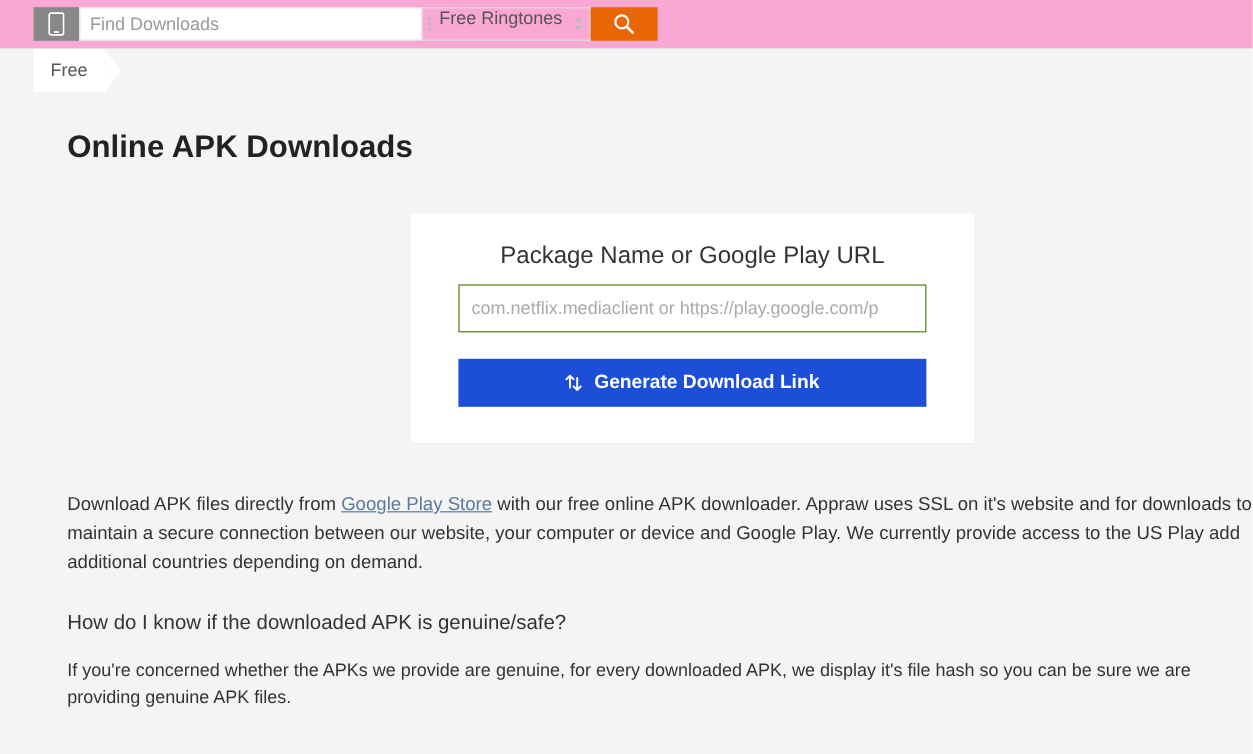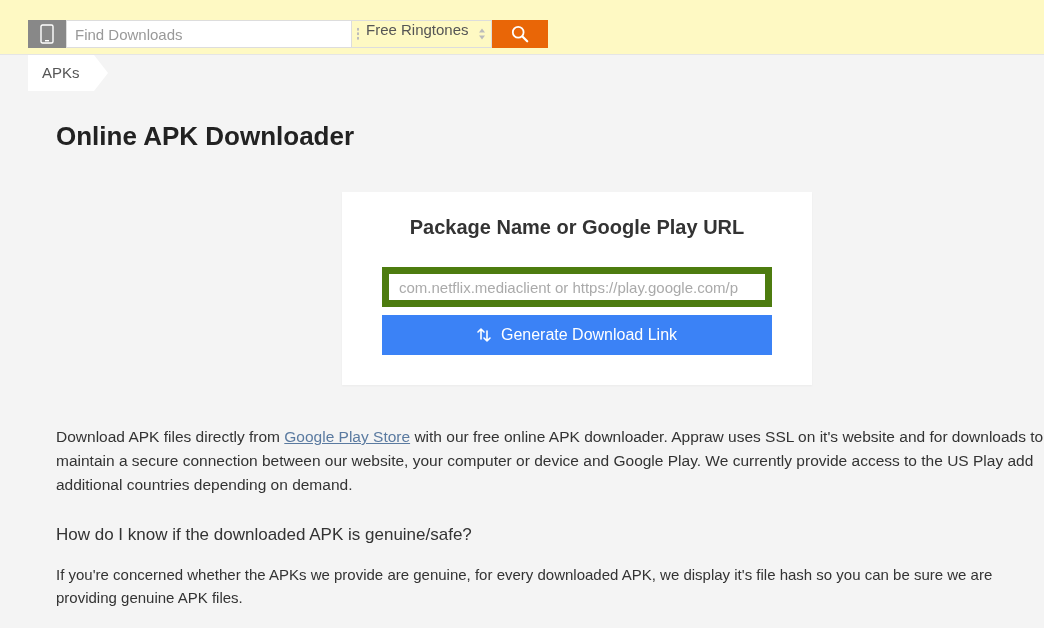--- a/index.html
+++ b/index.html
@@ -1,36 +1,36 @@
 <!DOCTYPE html>
 <html><head>
 <meta charset="utf-8">
 <style>
 * { margin:0; padding:0; box-sizing:border-box; }
 body { font-family:"Segoe UI",Arial,sans-serif; background:#fff; color:#333; font-size:15px; }
-.topbar { display:flex; align-items:center; padding:20px 0 6px 28px; background:#fef9c3; }
+.topbar { display:flex; align-items:center; padding:6px 0 6px 28px; background:#f9a8d4; }
 .phone-icon { width:38px; height:28px; background:#888; display:flex; align-items:center; justify-content:center; }
 .search-input { flex:0 0 286px; height:28px; border:1px solid #ddd; padding:0 8px; font-size:15px; color:#888; outline:none; }
 .search-input::placeholder { color:#999; }
 .category-select { position:relative; height:28px; border:1px solid #ddd; border-left:none; display:flex; align-items:flex-start; padding:0 22px 0 14px; color:#555; font-size:15px; cursor:pointer; }
 .category-select::before { content:""; position:absolute; left:4px; top:50%; transform:translateY(-50%); width:4px; height:14px; background:radial-gradient(circle,#bbb 1px,transparent 1.5px); background-size:4px 4.5px; }
 .dots-updown { position:absolute; right:6px; top:50%; transform:translateY(-50%); display:flex; flex-direction:column; gap:3px; }
 .dots-updown::before { content:""; border-left:3px solid transparent; border-right:3px solid transparent; border-bottom:4px solid #bbb; }
 .dots-updown::after { content:""; border-left:3px solid transparent; border-right:3px solid transparent; border-top:4px solid #bbb; }
 .search-btn { width:56px; height:28px; background:#e96607; border:none; display:flex; align-items:center; justify-content:center; cursor:pointer; }
 .page-body { background:#f4f4f4; border-top:1px solid #e5e5e5; padding:0; min-height:600px; }
 .breadcrumb { display:inline-block; background:#fff; position:relative; margin:0 0 0 28px; height:36px; line-height:36px; padding:0 14px; color:#555; }
 .breadcrumb::after { content:""; position:absolute; left:100%; top:0; border-top:18px solid transparent; border-bottom:18px solid transparent; border-left:14px solid #fff; }
 .content { padding:30px 0 0 56px; }
 h1 { font-size:26px; font-weight:600; color:#222; margin-bottom:40px; }
 .card { width:470px; margin-left:286px; background:#fff; padding:24px 40px 30px 40px; box-shadow:0 1px 2px rgba(0,0,0,.04); margin-bottom:40px; }
-.card-title { text-align:center; font-size:20px; font-weight:700; color:#333; margin-bottom:28px; }
-.url-input { width:100%; height:40px; border:7px solid #4d7c0f; padding:0 10px; font-size:15px; color:#8b5cf6; outline:none; margin-bottom:8px; }
+.card-title { text-align:center; font-size:20px; font-weight:400; color:#333; margin-bottom:12px; }
+.url-input { width:100%; height:40px; border:1px solid #4d7c0f; padding:0 10px; font-size:15px; color:#8b5cf6; outline:none; margin-bottom:22px; }
 .url-input::placeholder { color:#aaa; }
-.gen-btn { width:100%; height:40px; background:#3b82f6; color:#fff; border:none; font-size:16px; font-weight:400; display:flex; align-items:center; justify-content:center; gap:10px; cursor:pointer; }
+.gen-btn { width:100%; height:40px; background:#1d4ed8; color:#fff; border:none; font-size:16px; font-weight:700; display:flex; align-items:center; justify-content:center; gap:10px; cursor:pointer; }
 .desc { font-size:15.5px; line-height:1.55; color:#333; margin-bottom:28px; }
 .desc a { color:#5a7aa0; text-decoration:underline; }
 h2 { font-size:17px; font-weight:300; color:#333; margin-bottom:18px; }
 .para { font-size:15px; line-height:1.55; color:#333; margin-bottom:30px; }
 </style>
 </head>
 <body>
 
 <div class="topbar">
   <div class="phone-icon">
@@ -46,24 +46,24 @@
   </div>
   <button class="search-btn">
     <svg width="18" height="18" viewBox="0 0 20 20">
         <circle cx="8" cy="8" r="6" fill="none" stroke="#fff" stroke-width="2"></circle>
         <line x1="13" y1="13" x2="18" y2="18" stroke="#fff" stroke-width="2.5" stroke-linecap="round"></line>
       </svg>
   </button>
 </div>
 
 <div class="page-body">
-  <div class="breadcrumb">APKs</div>
+  <div class="breadcrumb">Free</div>
 
   <div class="content">
-    <h1>Online APK Downloader</h1>
+    <h1>Online APK Downloads</h1>
 
     <div class="card">
       <div class="card-title">Package Name or Google Play URL</div>
       <input class="url-input" placeholder="com.netflix.mediaclient or https://play.google.com/p" style="">
       <button class="gen-btn">
         <svg width="14" height="16" viewBox="0 0 14 16">
             <path d="M4 2 L4 12 M4 2 L1 5 M4 2 L7 5 M10 14 L10 4 M10 14 L7 11 M10 14 L13 11" stroke="#fff" stroke-width="1.6" fill="none" stroke-linecap="round"></path>
           </svg>
         <span>Generate Download Link</span>
       </button>

